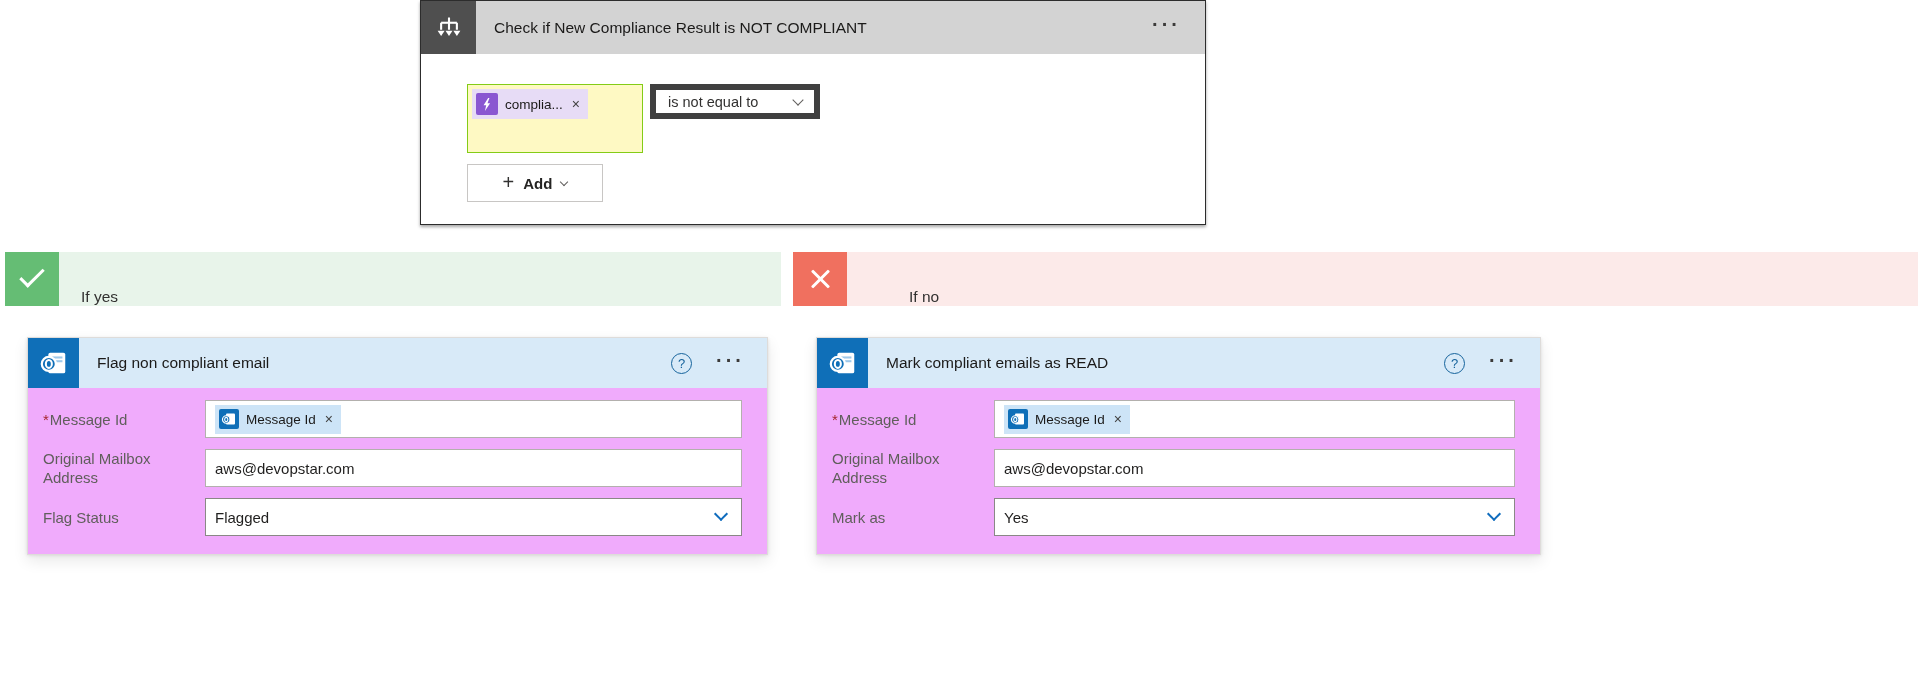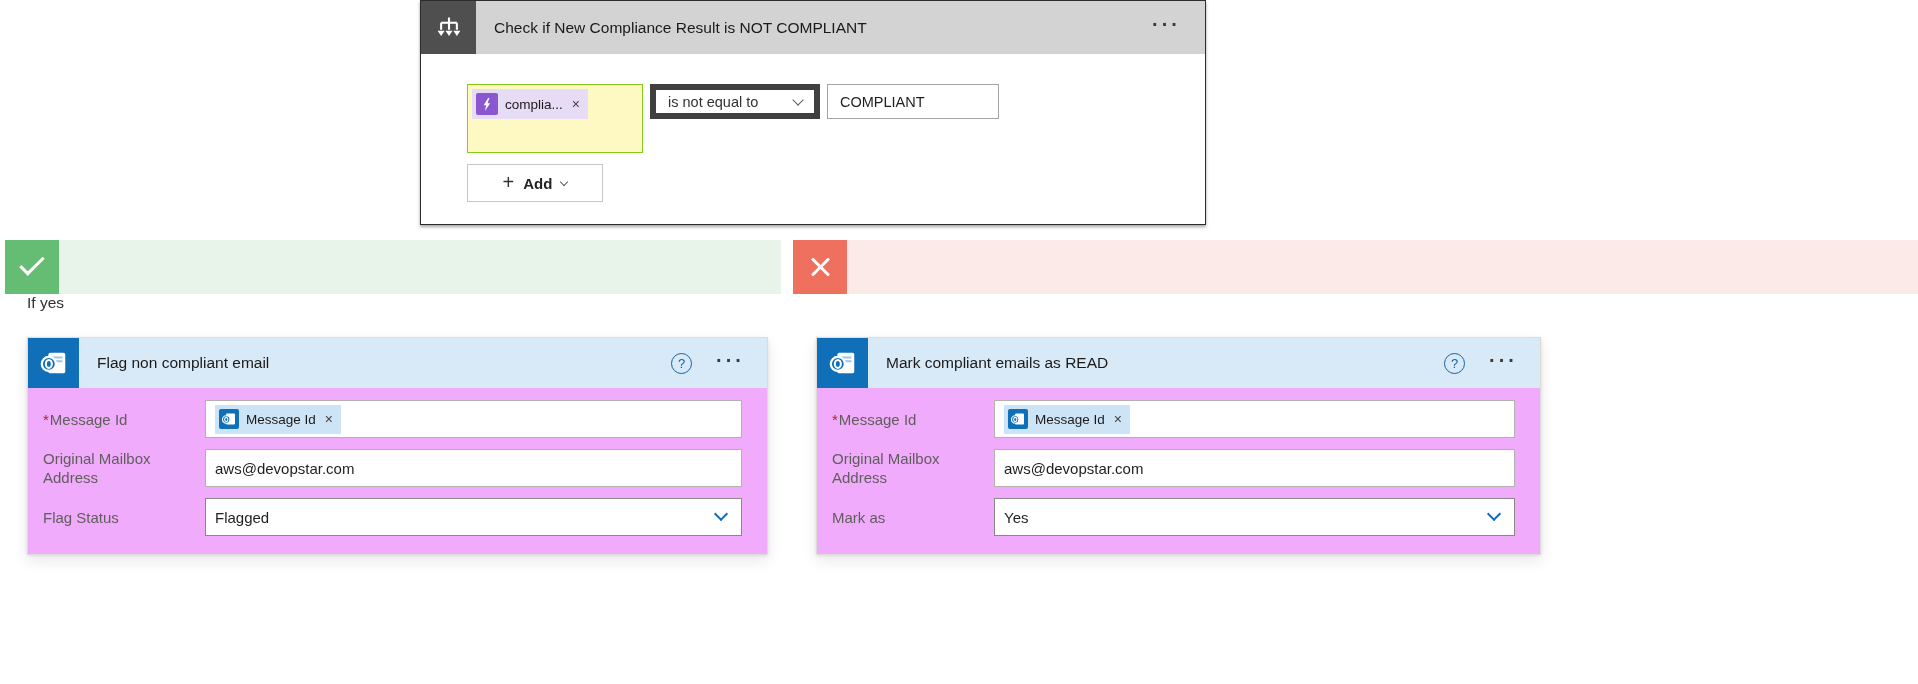--- a/index.html
+++ b/index.html
@@ -45,21 +45,21 @@
   .add-label{ font-size:15px; font-weight:700; color:#252423; }
 
   
   .chev{ display:inline-block; width:8px; height:8px;
     border-right:1.8px solid #605e5c; border-bottom:1.8px solid #605e5c;
     transform:rotate(45deg); margin-top:-4px; }
   .chev.small{ width:6px; height:6px; margin-top:-2px; }
   .chev.blue{ width:10px; height:10px; border-width:2.4px; border-color:#0f6cbd; margin-top:-6px; margin-right:6px; }
 
   
-  .bar{ position:absolute; top:240px; height:54px; display:flex; align-items:flex-start;flex-direction:column; }
+  .bar{ position:absolute; top:252px; height:54px; display:flex; align-items:flex-end; }
   .bar-yes{ left:5px; width:776px; background:#e8f4ea; }
   .bar-no{ left:793px; width:1125px; background:#fceae9;gap:40px; }
   .bar-icon{ width:54px; height:54px; flex:none; display:flex; align-items:center; justify-content:center; }
   .bar-yes .bar-icon{ background:#65bd74; }
   .bar-no .bar-icon{ background:#f0705f; }
   .bar-label{ margin-left:22px; font-size:15.5px; color:#323130; }
   .check-glyph{ width:24px; height:12px; border-left:3px solid #fff; border-bottom:3px solid #fff;
     transform:rotate(-45deg); margin-top:-8px; }
   .x-glyph{ position:relative; width:24px; height:24px; }
   .x-glyph::before,.x-glyph::after{ content:""; position:absolute; left:10.5px; top:0;
@@ -126,21 +126,20 @@
                 </svg>
             </span>
             <span class="chip-label">complia...</span>
             <span class="chip-close">×</span>
           </span>
         </div>
         <div class="operator-dd">
           <span>is not equal to</span>
           <span class="chev"></span>
         </div>
-        <div class="value-input">COMPLIANT</div>
       </div>
       <div class="add-btn">
         <span class="plus-glyph">+</span>
         <span class="add-label">Add</span>
         <span class="chev small"></span>
       </div>
     </div>
   </div>
 
   <div class="bar bar-yes">

